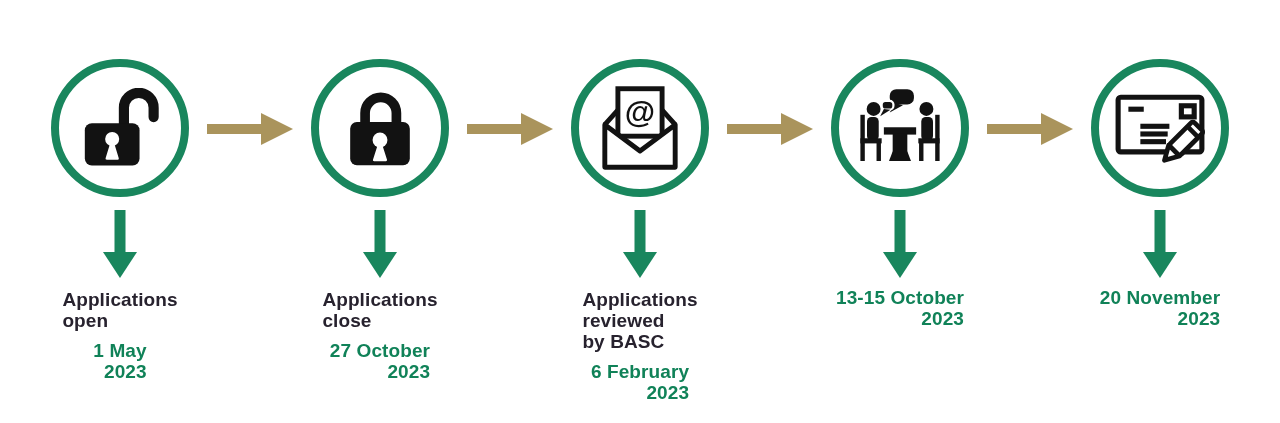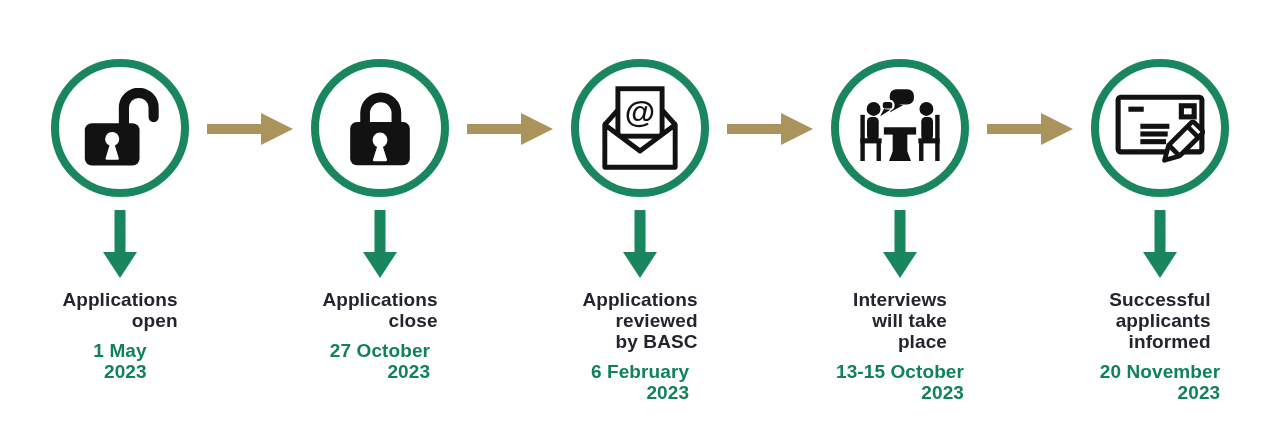--- a/index.html
+++ b/index.html
@@ -20,21 +20,21 @@
   }
   .connector svg{flex:none;margin:0 -11px;}
   .circle{
     box-sizing:border-box;width:138px;height:138px;border-radius:50%;
     border:8px solid var(--green,#19865D);background:#fff;
     display:flex;align-items:center;justify-content:center;
   }
   .down-arrow{margin-top:13px;height:68px;}
   .step-title{
     margin-top:11px;font-size:19px;line-height:21px;font-weight:700;
-    color:var(--dark,#27222E);text-align:right;white-space:pre-line;
+    color:var(--dark,#27222E);text-align:left;white-space:pre-line;
     letter-spacing:0.1px;
   }
   .step-date{
     margin-top:9px;font-size:19px;line-height:21px;font-weight:700;
     color:var(--date_green,#108258);text-align:right;white-space:pre-line;
     letter-spacing:0.1px;
   }
   .icon-black{fill:#121212;}
   .stroke-black{stroke:#121212;}
 </style>
@@ -145,23 +145,20 @@
 
         <rect x="38" y="54" width="44" height="10" class="icon-black"></rect>
         <rect x="50" y="63" width="20" height="37" class="icon-black"></rect>
         <polygon points="45,100 75,100 70,87 50,87" class="icon-black"></polygon>
       </svg>
     </div>
     <svg class="down-arrow" width="36" height="68" viewBox="0 0 36 68">
       <rect x="12.5" y="0" width="11" height="45" fill="var(--green,#19865D)"></rect>
       <polygon points="1,42 35,42 18,68" fill="var(--green,#19865D)"></polygon>
     </svg>
-    <div class="step-title">Interviews
-will take
-place</div>
     <div class="step-date">13-15 October
 2023</div>
   </div>
 
   <div class="connector">
     <svg width="86" height="36" viewBox="0 0 86 36">
       <rect x="0" y="13" width="56" height="10" fill="var(--gold,#AA945C)"></rect>
       <polygon points="54,2 86,18 54,34" fill="var(--gold,#AA945C)"></polygon>
     </svg>
   </div>
@@ -179,20 +176,17 @@
           <rect x="71" y="40" width="18" height="40" rx="3" fill="#fff" class="stroke-black" stroke-width="5.5"></rect>
           <polygon points="71,80 89,80 80,96" fill="#fff" class="stroke-black" stroke-width="5.5" stroke-linejoin="round"></polygon>
           <line x1="71" y1="49" x2="89" y2="49" class="stroke-black" stroke-width="5.5"></line>
         </g>
       </svg>
     </div>
     <svg class="down-arrow" width="36" height="68" viewBox="0 0 36 68">
       <rect x="12.5" y="0" width="11" height="45" fill="var(--green,#19865D)"></rect>
       <polygon points="1,42 35,42 18,68" fill="var(--green,#19865D)"></polygon>
     </svg>
-    <div class="step-title">Successful
-applicants
-informed</div>
     <div class="step-date">20 November
 2023</div>
   </div>
 
 </div>
 
 </body></html>

